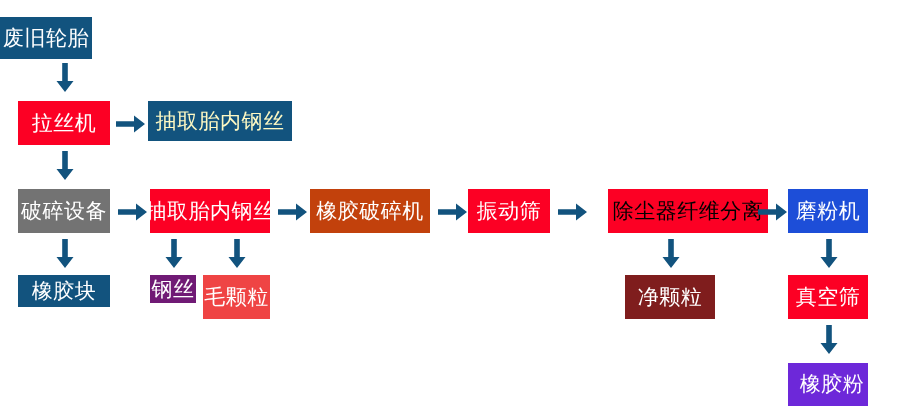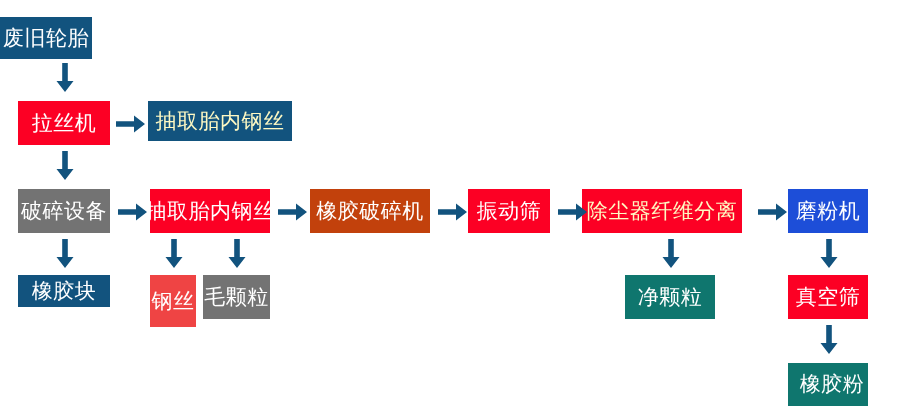--- a/index.html
+++ b/index.html
@@ -59,42 +59,42 @@
     </div>
     <div class="node red" style="left: 150px; top: 189px; width: 120px; height: 44px; background: rgb(252, 0, 36); color: rgb(255, 255, 255);">
       <span>抽取胎内钢丝</span>
     </div>
     <div class="node red" style="left: 310px; top: 189px; width: 120px; height: 44px; background: #c2410c; color: rgb(255, 255, 255);">
       <span>橡胶破碎机</span>
     </div>
     <div class="node red" style="left: 468px; top: 189px; width: 82px; height: 44px; background: rgb(252, 0, 36); color: rgb(255, 255, 255); text-align: center;">
       <span>振动筛</span>
     </div>
-    <div class="node red" style="left: 582px; top: 189px; width: 160px; height: 44px; background: rgb(252, 0, 36); color: #fef9c3;">
+    <div class="node red" style="left: 608px; top: 189px; width: 160px; height: 44px; background: rgb(252, 0, 36); color: #000000;">
       <span>除尘器纤维分离</span>
     </div>
     <div class="node red" style="left: 788px; top: 189px; width: 80px; height: 44px; background: #1d4ed8; color: rgb(255, 255, 255);">
       <span>磨粉机</span>
     </div>
     <div class="node blue" style="left: 18px; top: 275px; width: 92px; height: 32px; background: rgb(18, 83, 126); color: rgb(255, 255, 255);">
       <span>橡胶块</span>
     </div>
-    <div class="node blue" style="left: 150px; top: 275px; width: 46px; height: 52px; background: #ef4444; color: rgb(255, 255, 255);">
+    <div class="node blue" style="left: 150px; top: 275px; width: 46px; height: 28px; background: #701a75; color: rgb(255, 255, 255);">
       <span>钢丝</span>
     </div>
-    <div class="node blue" style="left: 203px; top: 275px; width: 67px; height: 44px; background: #737373; color: rgb(255, 255, 255);">
+    <div class="node blue" style="left: 203px; top: 275px; width: 67px; height: 44px; background: #ef4444; color: rgb(255, 255, 255);">
       <span>毛颗粒</span>
     </div>
-    <div class="node blue" style="left: 625px; top: 275px; width: 90px; height: 44px; background: #0f766e; color: rgb(255, 255, 255);">
+    <div class="node blue" style="left: 625px; top: 275px; width: 90px; height: 44px; background: #7f1d1d; color: rgb(255, 255, 255);">
       <span>净颗粒</span>
     </div>
     <div class="node red" style="left: 788px; top: 275px; width: 80px; height: 44px; background: rgb(252, 0, 36); color: rgb(255, 255, 255);">
       <span>真空筛</span>
     </div>
-    <div class="node blue" style="left: 788px; top: 363px; width: 80px; height: 43px; background: #0f766e; color: rgb(255, 255, 255); padding-left: 8px;">
+    <div class="node blue" style="left: 788px; top: 363px; width: 80px; height: 43px; background: #6d28d9; color: rgb(255, 255, 255); padding-left: 8px;">
       <span>橡胶粉</span>
     </div>
     <div class="arrow" style="left: 49px; top: 62px; width: 30px; height: 34px;">
       <svg viewBox="0 0 32 32" width="32" height="32">
         <path d="M13.2 1 L18.8 1 L18.8 19 L24.5 19 L16 30 L7.5 19 L13.2 19 Z" fill="#12537e"></path>
       </svg>
     </div>
     <div class="arrow" style="left: 114px; top: 108px; width: 32px; height: 30px;">
       <svg viewBox="0 0 32 32" width="32" height="32">
         <path d="M2 13.2 L20 13.2 L20 7.5 L31 16 L20 24.5 L20 18.8 L2 18.8 Z" fill="#12537e"></path>

